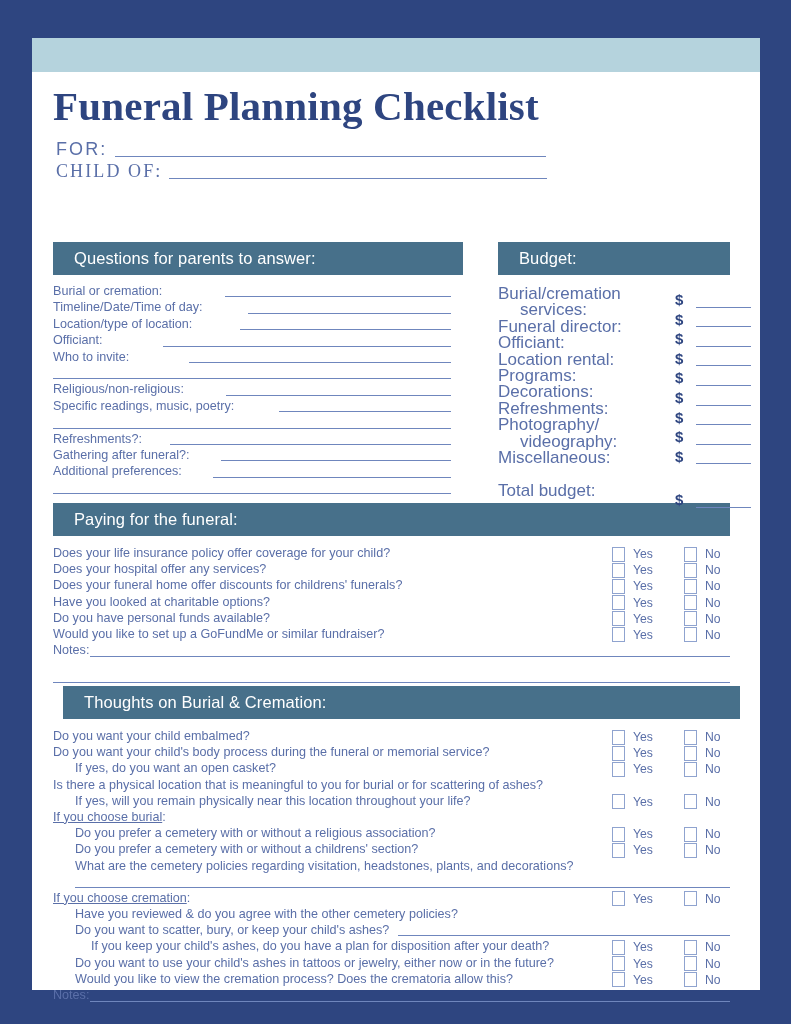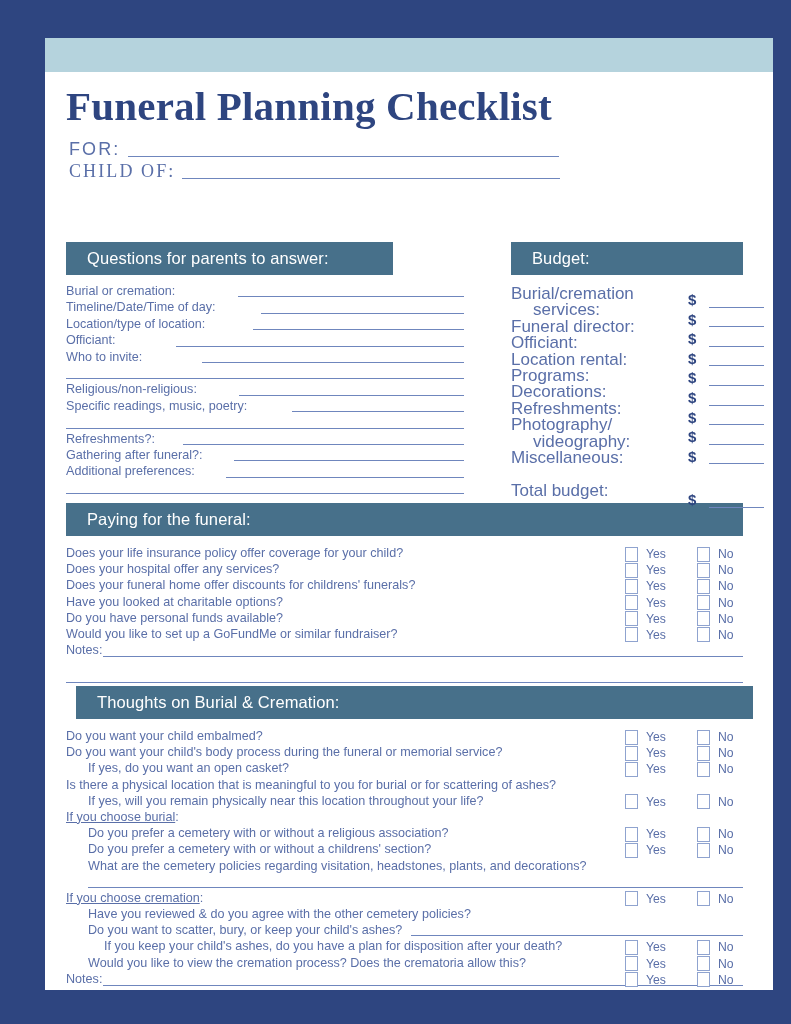--- a/index.html
+++ b/index.html
@@ -22,21 +22,20 @@
     background: #2e4580;
   }
 
   .sheet {
     position: absolute;
     left: 32px;
     top: 38px;
     width: 728px;
     height: 952px;
     background: #ffffff;
-    margin-left: 13px;
   }
 
   .top-band {
     position: absolute;
     left: 0; top: 0;
     width: 728px;
     height: 34px;
     background: #b5d3dd;
   }
 
@@ -87,21 +86,21 @@
     background: #47708a;
     color: #ffffff;
     font-size: 16.5px;
     line-height: 33px;
     padding-left: 21px;
     box-sizing: border-box;
     height: 33px;
     white-space: nowrap;
     letter-spacing: 0.1px;
   }
-  .bar-questions { left: 21px; top: 170px;  width: 327px; }
+  .bar-questions { left: 21px; top: 170px;  width: 410px; }
   .bar-budget    { left: 466px; top: 170px; width: 232px; }
   .bar-paying    { left: 21px; top: 431px;  width: 677px; }
   .bar-burial    { left: 31px; top: 614px;  width: 677px; }
 
   
   .qlist {
     position: absolute;
     left: 21px;
     top: 212px;
     width: 398px;
@@ -399,20 +398,21 @@
         <div class="cqrow i1">Do you prefer a cemetery with or without a religious association?</div>
         <div class="cqrow i1">Do you prefer a cemetery with or without a childrens' section?</div>
         <div class="cqrow i1">What are the cemetery policies regarding visitation, headstones, plants, and decorations?</div>
         <div class="cqrow">
           <span class="rule-inline" style="width: 655px;"></span>
         </div>
         <div class="cqrow"><span class="u">If you choose cremation</span>:</div>
         <div class="cqrow i1">Have you reviewed &amp; do you agree with the other cemetery policies?</div>
         <div class="cqrow i1">Do you want to scatter, bury, or keep your child's ashes?<span class="rule-inline" style="width: 332px;"></span></div>
         <div class="cqrow i2">If you keep your child's ashes, do you have a plan for disposition after your death?</div>
+        <div class="cqrow i1">Do you want to use your child's ashes in tattoos or jewelry, either now or in the future?</div>
         <div class="cqrow i1">Would you like to view the cremation process? Does the crematoria allow this?</div>
         <div class="notesrow"><span>Notes:</span><span class="rule" style="width: 640px;"></span></div>
         <div class="notesrow" style="height: 26px;"></div>
       </div>
     <div class="opts" id="burial-opts" style="left:580px; top:657px;">
         <div class="optrow">
           <span class="cb yes"></span>
           <span class="olbl yes">Yes</span>
           <span class="cb no"></span>
           <span class="olbl no">No</span>

